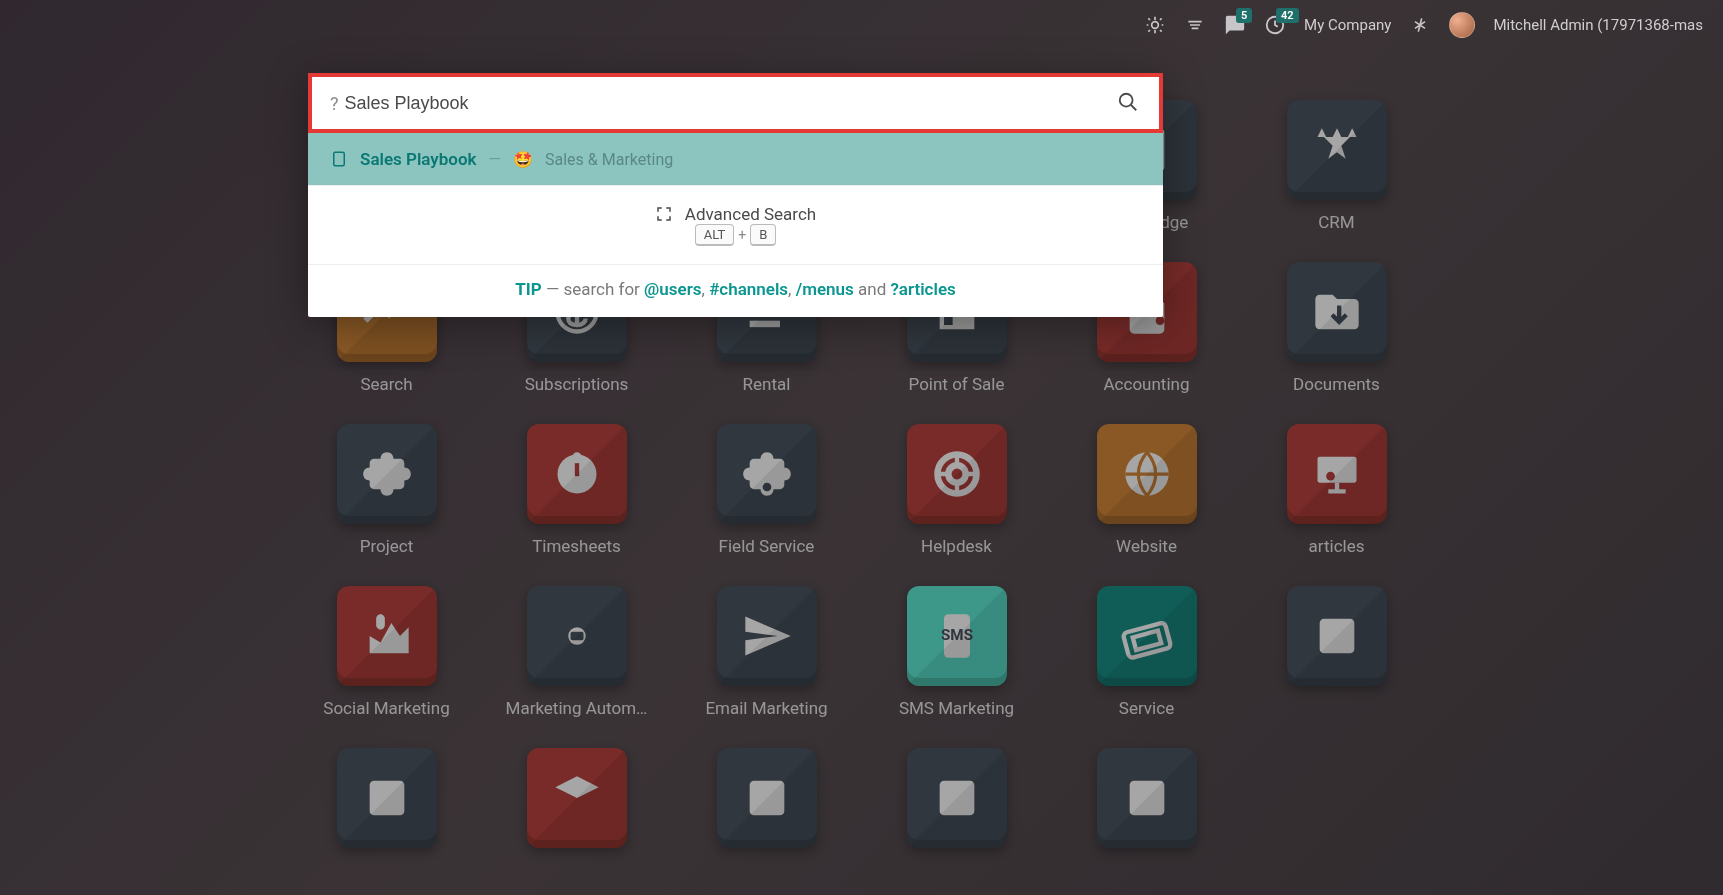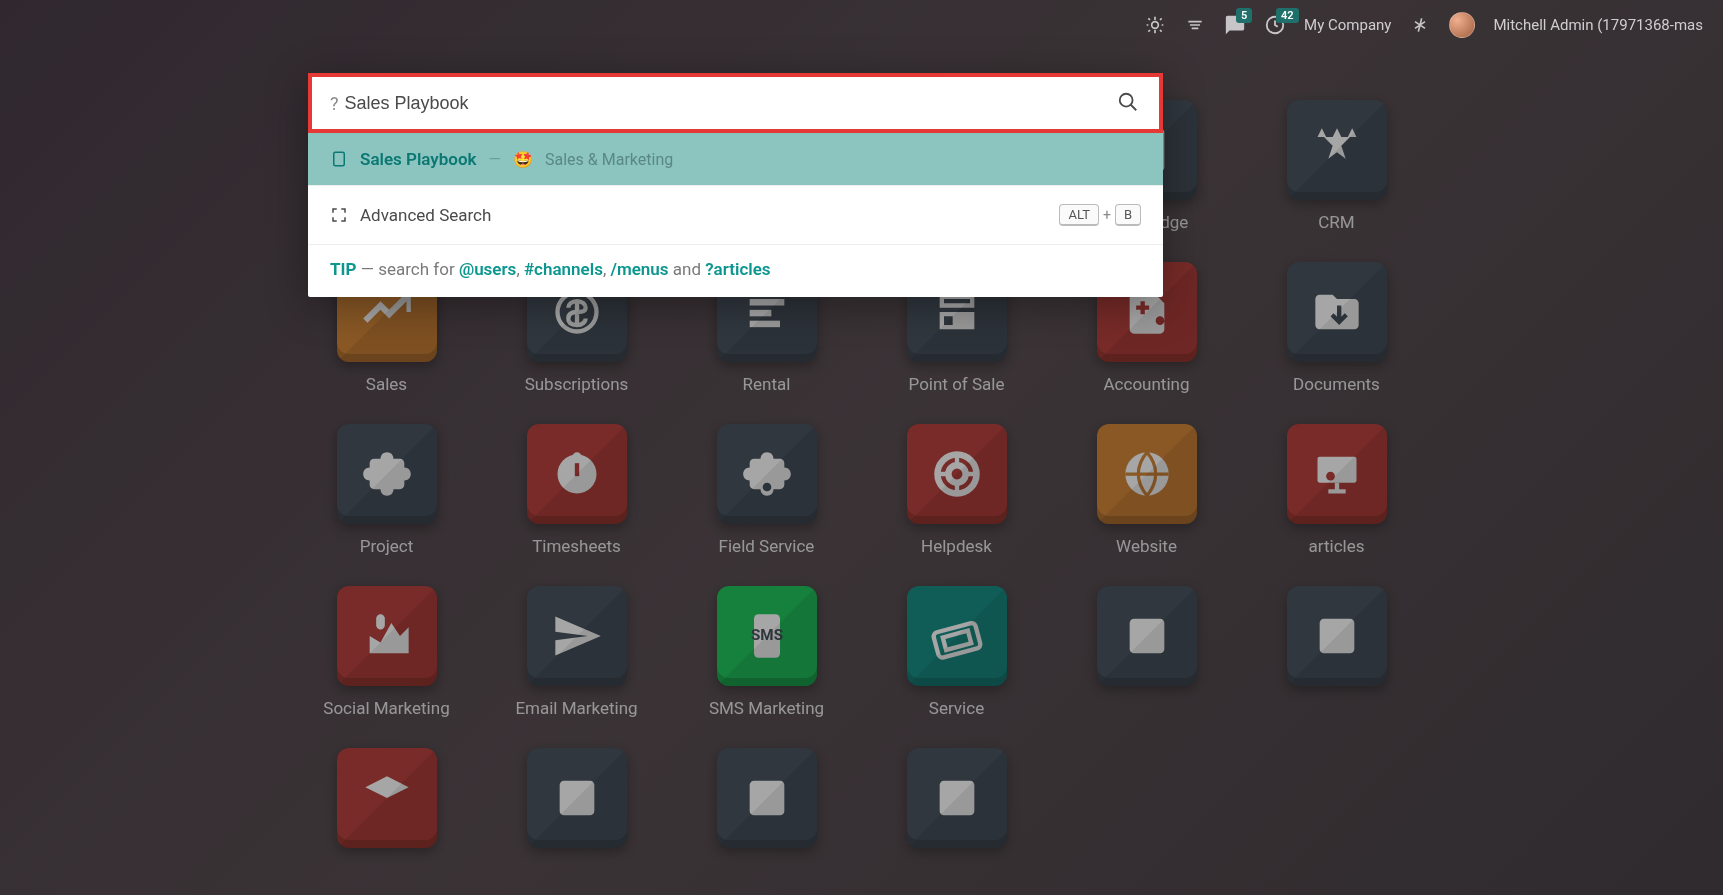--- a/index.html
+++ b/index.html
@@ -130,20 +130,21 @@
 .result-dash { color: #6a9e9a; font-size: 16px; }
 .result-emoji { font-size: 16px; }
 .result-sub { color: #5a8884; font-size: 16px; }
 
 .advanced-row {
   display: flex;
   align-items: center;
   justify-content: space-between;
   padding: 18px 22px;
   border-top: 1px solid #eee;
+  flex-direction: column;
 }
 .advanced-left { display:flex; align-items:center; gap:12px; color:#4a4a4a; font-size:17px; cursor:pointer; }
 .kbd-group { display:flex; align-items:center; gap:4px; }
 .kbd {
   display:inline-block;
   border:1px solid #bbb;
   border-bottom-width:2px;
   border-radius:4px;
   padding:2px 8px;
   font-size:13px;
@@ -151,20 +152,21 @@
   background:#fafafa;
   font-family: inherit;
 }
 .kbd-plus { color:#888; font-size:14px; }
 
 .tip-row {
   padding: 14px 22px 18px;
   font-size: 17px;
   color: #7a7a7a;
   border-top:1px solid #eee;
+  text-align:center;
 }
 .tip-row .tip-label { color:#0b9690; font-weight:700; }
 .tip-row .accent { color:#0b9690; font-weight:600; }
 
 svg { display:block; }
 </style>
 </head>
 <body>
 
 <div class="apps-grid" id="apps-grid">
@@ -215,21 +217,21 @@
         </svg>
       </div>
       <div class="app-label">CRM</div>
     </div>
     <div class="app-tile">
       <div class="app-icon" style="background: rgb(211, 135, 58);">
         <svg width="52" height="52" viewBox="0 0 24 24" fill="#fff">
           <path d="M3 17l6-6 4 4 8-8v5h2V3h-9v2h5l-6 6-4-4-8 8 2 2z"></path>
         </svg>
       </div>
-      <div class="app-label">Sales</div>
+      <div class="app-label">Search</div>
     </div>
     <div class="app-tile">
       <div class="app-icon" style="background: rgb(74, 85, 96);">
         <svg width="52" height="52" viewBox="0 0 24 24" fill="none" stroke="#fff" stroke-width="2">
           <circle cx="12" cy="12" r="9"></circle>
           <path d="M12 7v10M8 10c0-1.5 1.5-3 4-3s4 1.5 4 3-1.5 2-4 2-4 1-4 3 1.5 3 4 3 4-1.5 4-3"></path>
         </svg>
       </div>
       <div class="app-label">Subscriptions</div>
     </div>
@@ -328,27 +330,37 @@
         <svg width="52" height="52" viewBox="0 0 24 24" fill="#fff">
           <path d="M2 20h2v-8l5 3 5-9 4 6 4-4v12H2z"></path>
           <path d="M9 2c1 0 2 1 2 2v3c0 1-1 2-2 2s-2-1-2-2V4c0-1 1-2 2-2z"></path>
         </svg>
       </div>
       <div class="app-label">Social Marketing</div>
     </div>
     <div class="app-tile">
       <div class="app-icon" style="background: rgb(74, 85, 96);">
         <svg width="52" height="52" viewBox="0 0 24 24" fill="#fff">
+          <circle cx="12" cy="12" r="4"></circle>
+          <path d="M12 2v2M12 20v2M2 12h2M20 12h2M5 5l1.5 1.5M17.5 17.5L19 19M5 19l1.5-1.5M17.5 6.5L19 5"></path>
+          <rect x="9" y="10" width="6" height="4" rx="1" fill="#4a5560"></rect>
+        </svg>
+      </div>
+      <div class="app-label">Marketing Autom…</div>
+    </div>
+    <div class="app-tile">
+      <div class="app-icon" style="background: rgb(74, 85, 96);">
+        <svg width="52" height="52" viewBox="0 0 24 24" fill="#fff">
           <path d="M2 21l21-9L2 3v7l15 2-15 2v7z"></path>
         </svg>
       </div>
       <div class="app-label">Email Marketing</div>
     </div>
     <div class="app-tile">
-      <div class="app-icon" style="background: #22c55e; align-items: center;">
+      <div class="app-icon" style="background: #5eead4; align-items: center;">
         <svg width="52" height="52" viewBox="0 0 24 24" fill="#fff">
           <rect x="6" y="2" width="12" height="20" rx="2"></rect>
           <text x="12" y="14" text-anchor="middle" fill="#4a5560" font-size="7" font-weight="bold">SMS</text>
         </svg>
       </div>
       <div class="app-label">SMS Marketing</div>
     </div>
     <div class="app-tile">
       <div class="app-icon" style="background: rgb(26, 144, 136);">
         <svg width="52" height="52" viewBox="0 0 24 24" fill="none" stroke="#fff" stroke-width="2">

